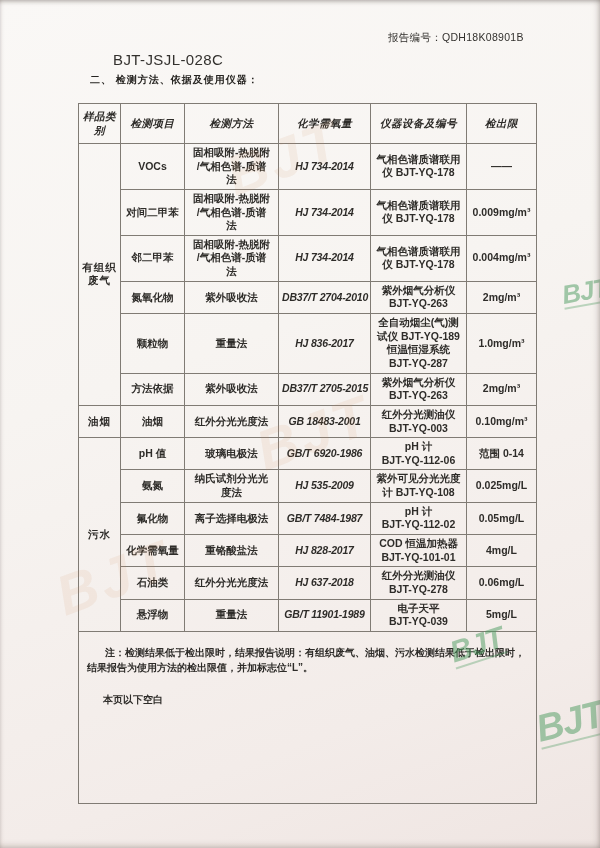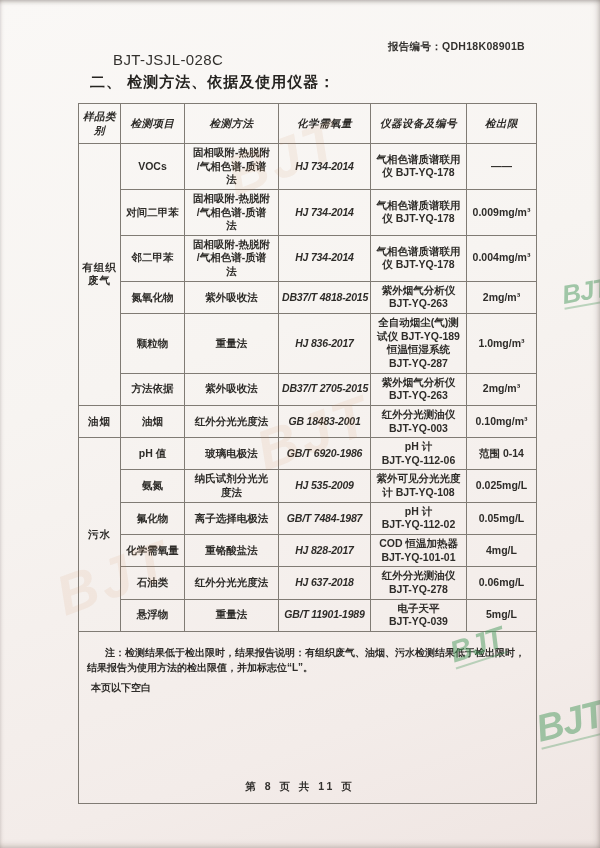--- a/index.html
+++ b/index.html
@@ -18,26 +18,26 @@
       inset 0 4px 5px -3px rgba(110,100,95,.55),
       inset -5px 0 7px -4px rgba(140,128,122,.5),
       inset 0 -5px 7px -4px rgba(135,118,112,.45),
       inset 3px 0 4px -3px rgba(160,150,145,.3);
   }
   .hdr-code{
     position:absolute;left:113px;top:51px;
     font-size:15px;font-weight:400;color:#33312e;letter-spacing:.4px;
   }
   .hdr-report{
-    position:absolute;left:388px;top:40px;
-    font-size:10.5px;font-weight:700;color:#33312e;letter-spacing:.3px;
+    position:absolute;left:388px;top:31px;
+    font-size:10.5px;font-weight:400;color:#33312e;letter-spacing:.3px;
   }
   .doc-title{
     position:absolute;left:90px;top:73px;
-    font-size:15px;font-weight:700;color:#262421;letter-spacing:1px;
+    font-size:10px;font-weight:700;color:#262421;letter-spacing:1px;
   }
   table.methods{
     position:absolute;left:78px;top:103px;
     width:458px;border-collapse:collapse;table-layout:fixed;
     color:#2e2c29;
   }
   table.methods th,table.methods td{
     border:1px solid #807b74;
     text-align:center;vertical-align:middle;
     padding:2px 3px;
@@ -56,21 +56,21 @@
   tr.r3{height:29px} tr.r4{height:51px} tr.r5{height:30px}
   tr.r6{height:29px} tr.r7{height:31px} tr.r8{height:30px}
   tr.r9{height:31px} tr.r10{height:30px} tr.r11{height:31px}
   tr.r12{height:31px}
   tr.note-row{height:172px;}
   tr.note-row td{
     text-align:left;vertical-align:top;padding:13px 8px;
     font-size:10px;line-height:1.55;word-break:normal;
   }
   .note-p1{text-indent:1.8em;margin:0;}
-  .note-p2{margin:4px;}
+  .note-p2{margin:16px;}
   .page-footer{
     position:absolute;left:0;top:780px;width:600px;
     text-align:center;font-size:10.5px;font-weight:700;
     letter-spacing:3px;color:#33312e;
   }
   .bjt-logo{
     position:absolute;z-index:5;
     font-style:italic;font-weight:700;
     color:rgba(74,154,94,.5);
     letter-spacing:-1px;
@@ -154,21 +154,21 @@
 /气相色谱-质谱
 法</td>
           <td class="c-basis">HJ 734-2014</td>
           <td class="c-instr">气相色谱质谱联用
 仪  BJT-YQ-178</td>
           <td class="c-limit">0.004mg/m³</td>
         </tr>
         <tr class="r3">
           <td class="c-item">氮氧化物</td>
           <td class="c-method">紫外吸收法</td>
-          <td class="c-basis">DB37/T 4818-2015</td>
+          <td class="c-basis">DB37/T 2704-2010</td>
           <td class="c-instr">紫外烟气分析仪
 BJT-YQ-263</td>
           <td class="c-limit">2mg/m³</td>
         </tr>
         <tr class="r4">
           <td class="c-item">颗粒物</td>
           <td class="c-method">重量法</td>
           <td class="c-basis">HJ 836-2017</td>
           <td class="c-instr">全自动烟尘(气)测
 试仪  BJT-YQ-189
@@ -247,20 +247,19 @@
     <tbody>
       <tr class="note-row">
         <td colspan="6">
           <p class="note-p1">注：检测结果低于检出限时，结果报告说明：有组织废气、油烟、污水检测结果低于检出限时，结果报告为使用方法的检出限值，并加标志位“L”。</p>
           <p class="note-p2">本页以下空白</p>
         </td>
       </tr>
     </tbody>
   </table>
 
-  <div class="page-footer">第 8 页 共 11 页</div>
 
   <span class="bjt-logo logo-a">BJT</span>
   <span class="bjt-logo logo-b">BJT</span>
   <span class="bjt-logo logo-c">BJT</span>
 
 </div>
 <div class="scan-edges"></div>
 
 </body></html>

